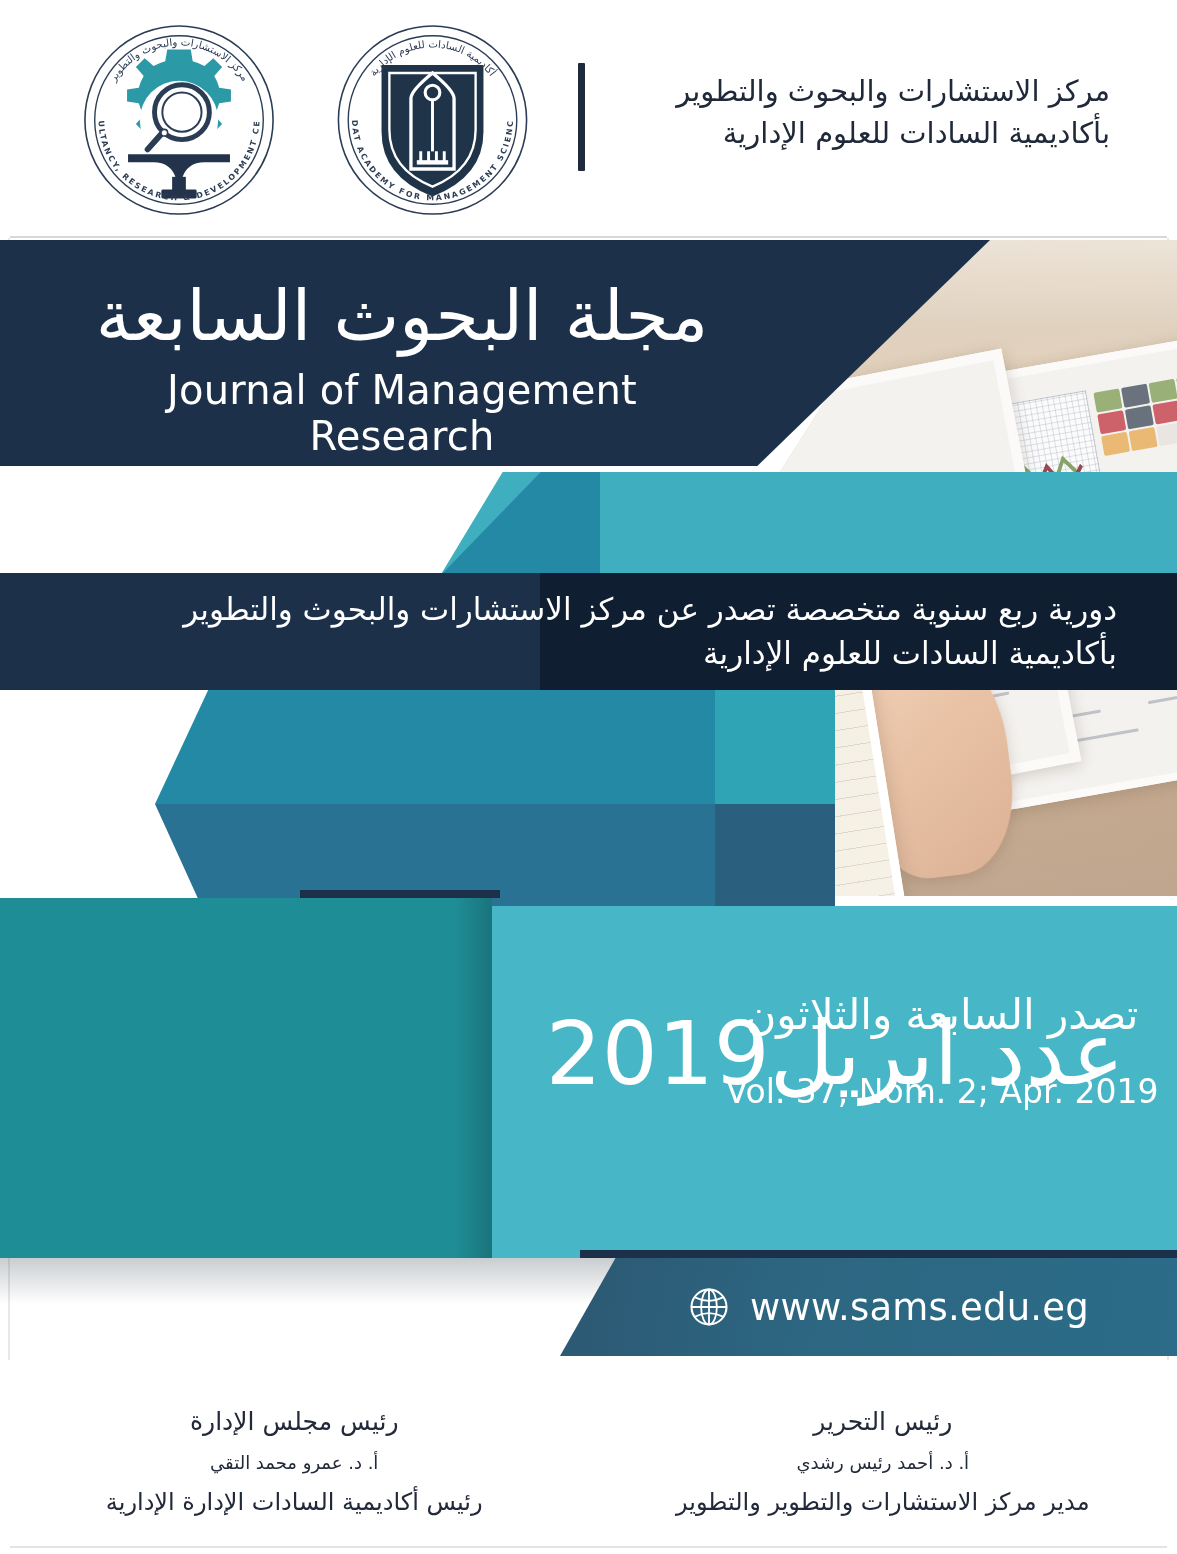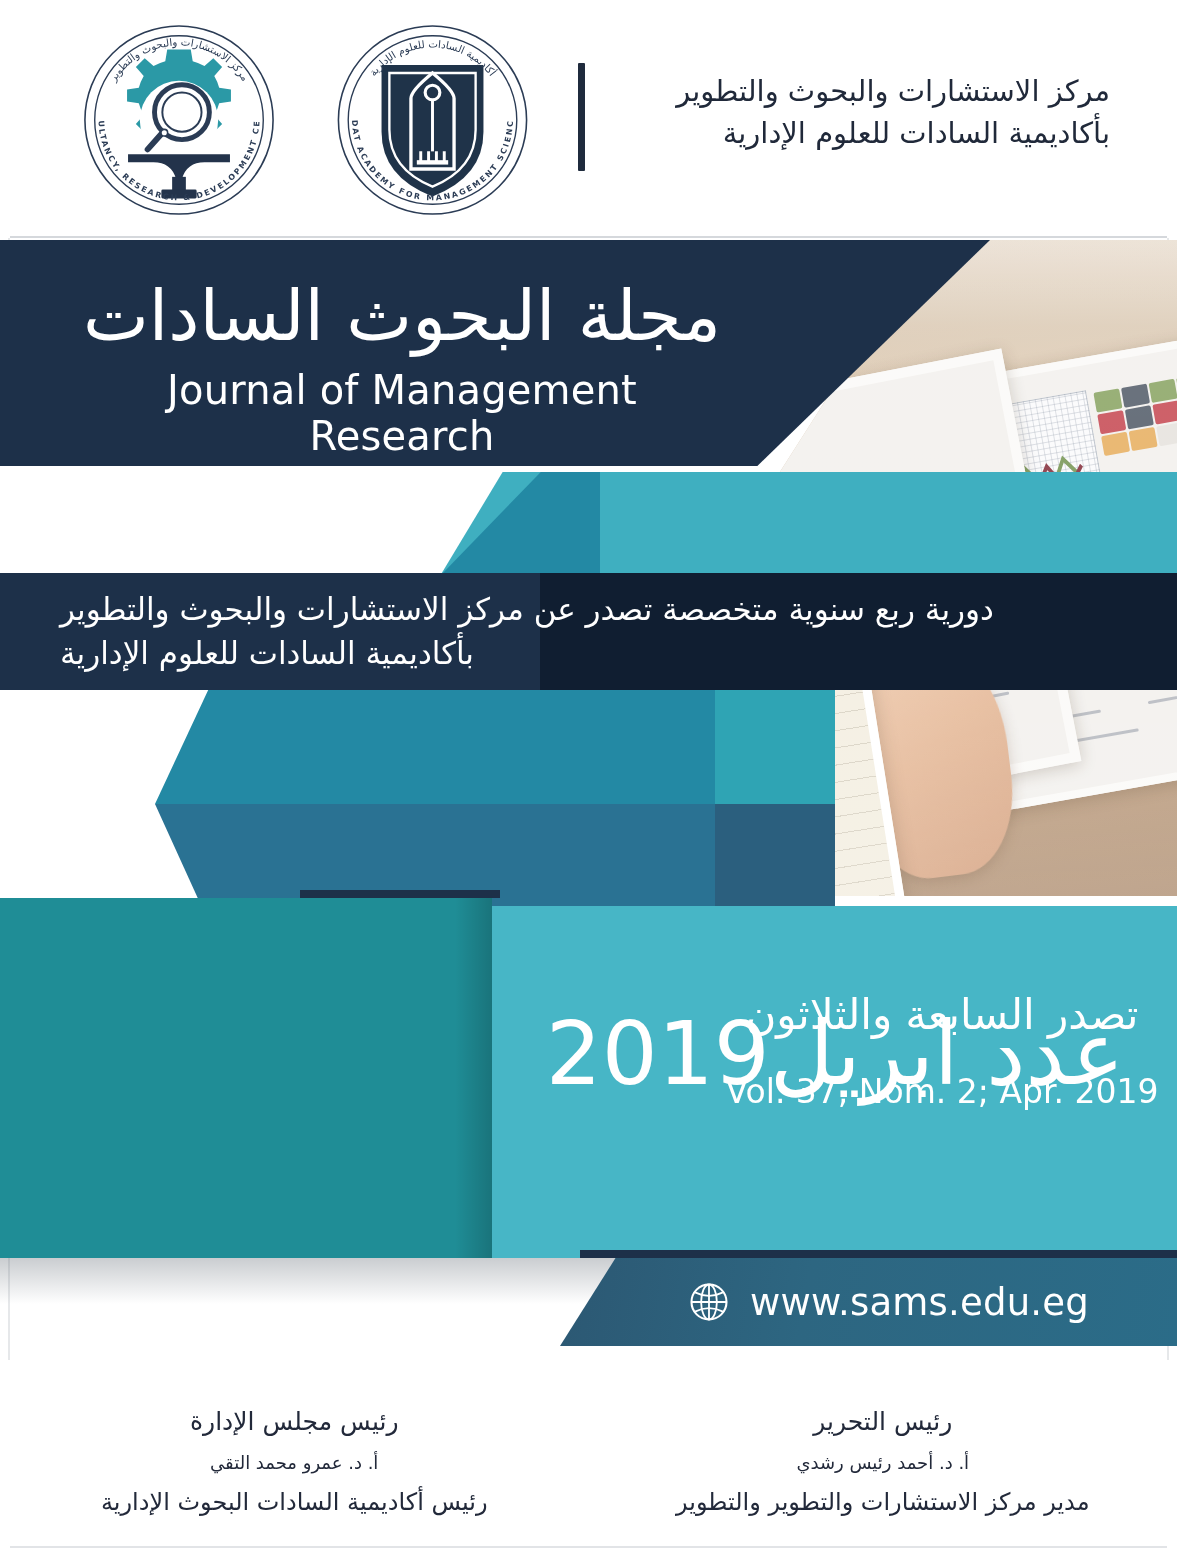--- a/index.html
+++ b/index.html
@@ -170,21 +170,21 @@
   .sub-band {
     position:absolute; left:0; top:333px; width:1177px; height:117px;
     background:#1d3049;
   }
   .sub-band-shade {
     position:absolute; left:540px; top:333px; width:637px; height:117px;
     background:rgba(12,24,40,.74);
   }
   .sub-text {
     position:absolute; left:0; top:347px; width:1177px;
-    text-align:left; direction:rtl; color:#ffffff;
+    text-align:right; direction:rtl; color:#ffffff;
     font-size:31px; line-height:1.42; font-weight:400;
     padding:0 60px;
   }
 
   
   .chev {
     position:absolute;
   }
   .chev-top {
     left:155px; top:450px; width:560px; height:114px;
@@ -245,21 +245,21 @@
     position:absolute; left:580px; top:1250px; width:597px; height:8px;
     background:#1d3049;
   }
 
   
   .web-shadow {
     position:absolute; left:0; top:1258px; width:1177px; height:46px;
     background:linear-gradient(180deg, rgba(90,100,110,.32) 0%, rgba(255,255,255,0) 100%);
   }
   .web-band {
-    position:absolute; left:560px; top:1258px; width:617px; height:88px;
+    position:absolute; left:560px; top:1258px; width:617px; height:98px;
     background:linear-gradient(100deg,#2c5873 0%,#2d6681 40%,#2b6c88 100%);
     clip-path:polygon(9% 0, 100% 0, 100% 100%, 0 100%);
   }
   .web-inner {
     position:absolute; left:0; top:0; width:100%; height:100%;
     display:flex; align-items:center; justify-content:center;
     gap:20px; direction:ltr; padding-left:40px;
   }
   .globe-icon { width:42px; height:42px; flex:none; }
   .web-url { color:#ffffff; font-size:37px; font-weight:400; letter-spacing:.2px; }
@@ -463,21 +463,21 @@
       <div class="pen"></div>
 
       <div class="hand" style="left:8%;  top:60%; width:160px; height:210px; transform:rotate(12deg);"></div>
       <div class="hand" style="left:56%; top:62%; width:150px; height:230px; transform:rotate(-7deg);"></div>
       <div class="notebook"></div>
 
       <div class="photo-tint"></div>
     </div>
 
     <div class="title-panel"></div>
-    <div class="title-ar">مجلة البحوث السادات</div>
+    <div class="title-ar">مجلة البحوث السابعة</div>
     <div class="title-en">Journal of Management Research</div>
 
     <div class="band-a"></div>
     <div class="band-a-dark"></div>
 
     <div class="sub-band"></div>
     <div class="sub-band-shade"></div>
     <div class="sub-text">
       <div>دورية ربع سنوية متخصصة تصدر عن مركز الاستشارات والبحوث والتطوير</div>
       <div>بأكاديمية السادات للعلوم الإدارية</div>
@@ -518,18 +518,18 @@
 
   <div class="footer">
     <div class="fcol">
       <div class="role">رئيس التحرير</div>
       <div class="name">أ. د. أحمد رئيس رشدي</div>
       <div class="affil">مدير مركز الاستشارات والتطوير والتطوير</div>
     </div>
     <div class="fcol">
       <div class="role">رئيس مجلس الإدارة</div>
       <div class="name">أ. د. عمرو محمد التقي</div>
-      <div class="affil">رئيس أكاديمية السادات البحوث الإدارية</div>
+      <div class="affil">رئيس أكاديمية السادات الإدارة الإدارية</div>
     </div>
   </div>
   <div class="foot-rule"></div>
 
 </div>
 
 </body></html>

